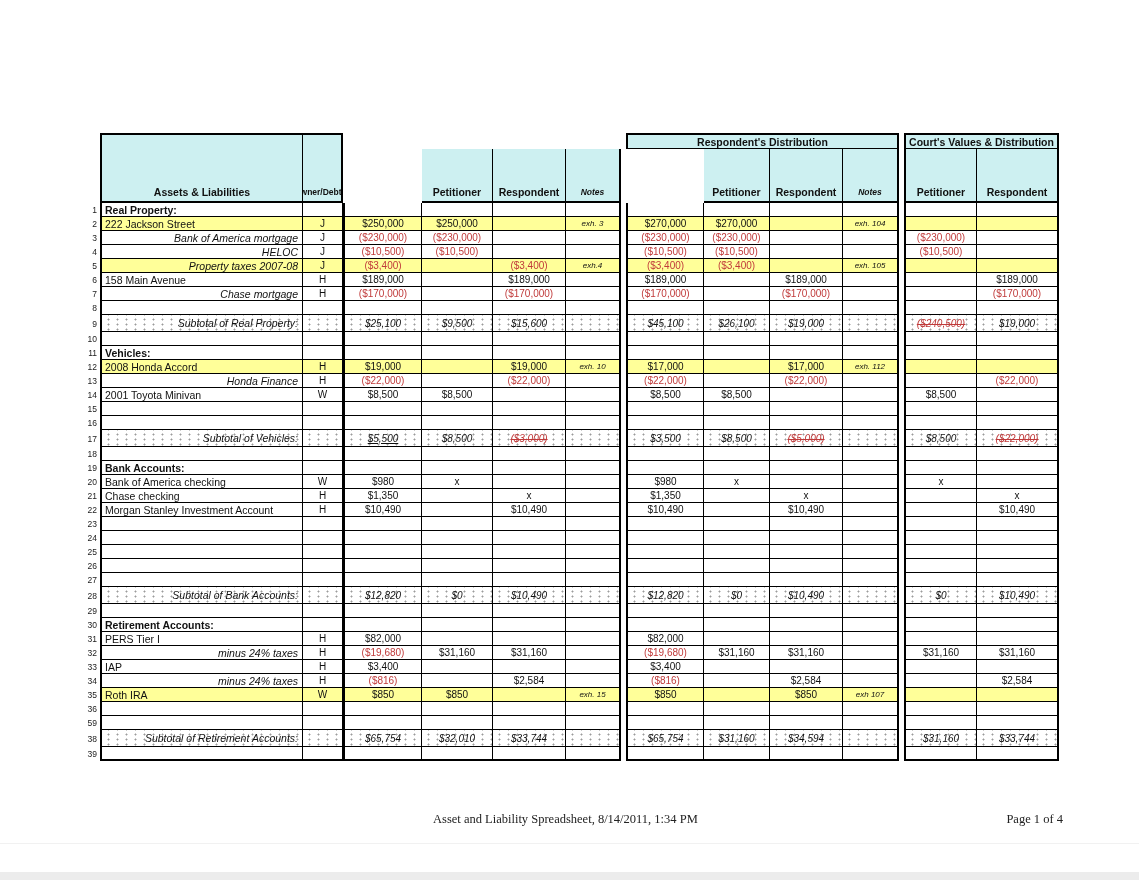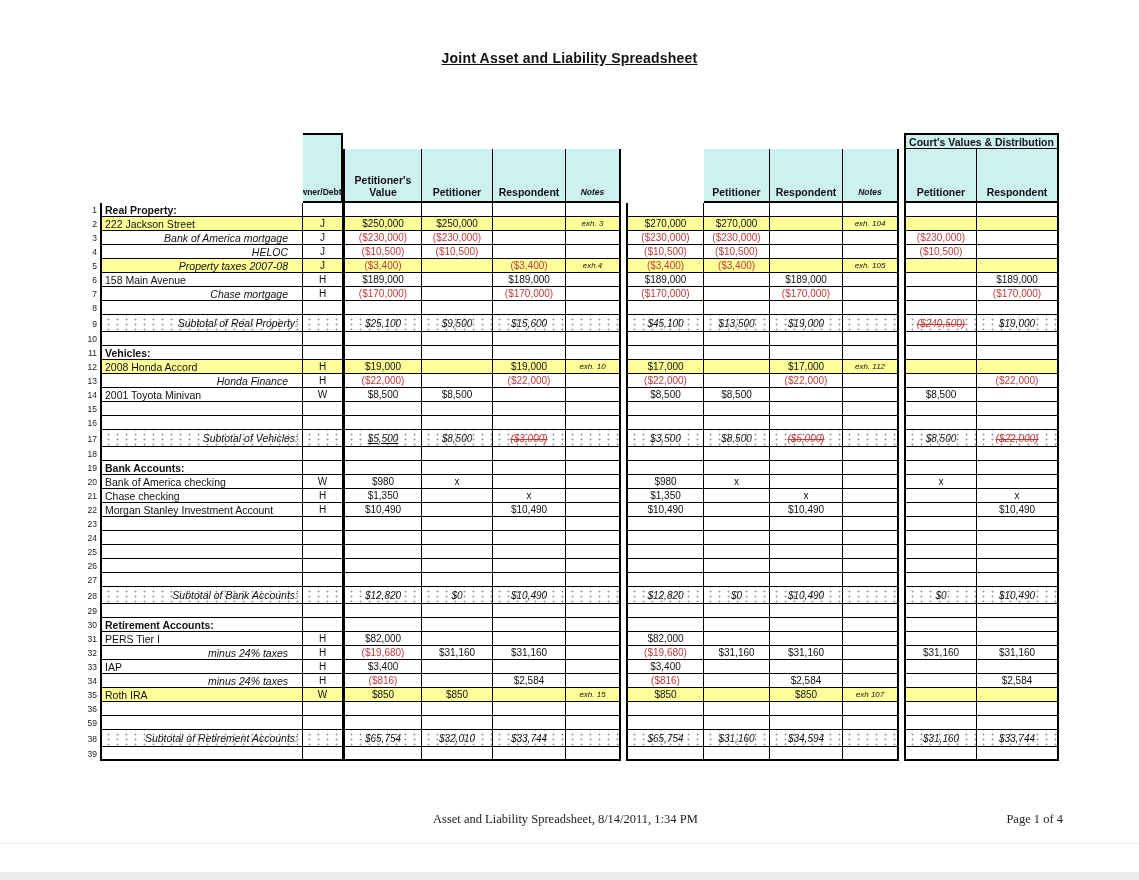--- a/index.html
+++ b/index.html
@@ -27,21 +27,21 @@
   .ghdr { background:var(--header-bg,#cdf0f1); align-items:center; justify-content:center;
           text-align:center; font-weight:bold; font-size:10.5px; }
   .hdr.small { font-size:8.5px; }
   .hdr.noteh { font-size:8.5px; font-style:italic; }
   .b-l2 { border-left:2px solid #000; }
   .b-r2 { border-right:2px solid #000; }
   .b-t2 { border-top:2px solid #000; }
   .b-b2 { border-bottom:2px solid #000; }
   .lbl   { padding-left:3px; font-size:10.5px; }
   .sec   { font-weight:bold; }
-  .ind   { justify-content:flex-end; padding-right:14px; font-style:italic; }
+  .ind   { justify-content:flex-end; padding-right:4px; font-style:italic; }
   .own   { justify-content:center; }
   .val   { justify-content:center; }
   .note  { justify-content:center; font-style:italic; font-size:8px; }
   .hl    { background:var(--highlight,#ffff99); }
   .neg   { color:var(--negative,#c03a3a); }
   .sub   { font-style:italic; background-color:#fff;
            background-image:radial-gradient(circle, #9a9a9a 0.9px, transparent 1.1px);
            background-size:9px 5px; background-position:2px 2px; }
   .sub.lbl { justify-content:flex-end; padding-right:4px; }
   .strike { text-decoration:line-through; }
@@ -51,31 +51,31 @@
   .footer-right { position:absolute; top:812px; right:76px; font-family:"Liberation Serif", serif;
                   font-size:12.5px; color:#222; }
   .scan-line    { position:absolute; left:0; top:843px; width:1139px; height:1px; background:#f1f1f1; }
   .scan-bar     { position:absolute; left:0; top:872px; width:1139px; height:8px; background:#ececec; }
 </style>
 </head>
 <body>
 
 <div class="page">
   <div class="title-block">
-    <div class="doc-title">Joint Asset and Liability Spreadsheet</div>
   </div>
 
   <div class="sheet" id="sheet" style="grid-template-columns: 13px 203px 40px 79px 71px 73px 55px 5px 78px 66px 73px 56px 5px 73px 82px; grid-template-rows: 16px 54px 14px 14px 14px 14px 14px 14px 14px 14px 17px 14px 14px 14px 14px 14px 14px 14px 17px 14px 14px 14px 14px 14px 14px 14px 14px 14px 14px 17px 14px 14px 14px 14px 14px 14px 14px 14px 14px 17px 14px;">
       <div class="rnum" style="grid-area: 1 / 1 / 3 / 2;"></div>
+      <div class="cell hdr b-l2 b-t2 b-b2" style="grid-area: 1 / 2 / 3 / 3;">Assets &amp; Liabilities</div>
       <div class="cell hdr small b-t2 b-b2 b-r2" style="grid-area: 1 / 3 / 3 / 4;">Owner/Debtor</div>
-      <div class="cell hdr b-l2 b-b2" style="grid-area: 2 / 4;">Petitioner's Value</div>
       <div class="cell hdr b-b2" style="grid-area: 2 / 5;">Petitioner</div>
       <div class="cell hdr b-b2" style="grid-area: 2 / 6;">Respondent</div>
       <div class="cell hdr noteh b-b2 b-r2" style="grid-area: 2 / 7;">Notes</div>
       <div class="gap" style="grid-area: 1 / 8 / 3 / 9;"></div>
+      <div class="cell ghdr b-t2 b-l2 b-r2" style="grid-area: 1 / 9 / 2 / 13;">Respondent's Distribution</div>
       <div class="cell hdr b-b2" style="grid-area: 2 / 10;">Petitioner</div>
       <div class="cell hdr b-b2" style="grid-area: 2 / 11;">Respondent</div>
       <div class="cell hdr noteh b-b2 b-r2" style="grid-area: 2 / 12;">Notes</div>
       <div class="gap" style="grid-area: 1 / 13 / 3 / 14;"></div>
       <div class="cell ghdr b-t2 b-l2 b-r2" style="grid-area: 1 / 14 / 2 / 16;">Court's Values &amp; Distribution</div>
       <div class="cell hdr b-l2 b-b2" style="grid-area: 2 / 14;">Petitioner</div>
       <div class="cell hdr b-b2 b-r2" style="grid-area: 2 / 15;">Respondent</div>
       <div class="rnum" style="grid-area: 3 / 1;">1</div>
       <div class="cell lbl b-l2 sec" style="grid-area: 3 / 2;">Real Property:</div>
       <div class="cell own" style="grid-area: 3 / 3;"></div>
@@ -196,21 +196,21 @@
       <div class="cell note b-r2" style="grid-area: 10 / 12;"></div>
       <div class="gap" style="grid-area: 10 / 8;"></div>
       <div class="gap" style="grid-area: 10 / 13;"></div>
       <div class="rnum" style="grid-area: 11 / 1;">9</div>
       <div class="cell lbl b-l2 sub" style="grid-area: 11 / 2;">Subtotal of Real Property:</div>
       <div class="cell own sub" style="grid-area: 11 / 3;"></div>
       <div class="cell val sub b-l2" style="grid-area: 11 / 4;">$25,100</div>
       <div class="cell val sub" style="grid-area: 11 / 5;">$9,500</div>
       <div class="cell val sub" style="grid-area: 11 / 6;">$15,600</div>
       <div class="cell val sub b-l2" style="grid-area: 11 / 9;">$45,100</div>
-      <div class="cell val sub" style="grid-area: 11 / 10;">$13,500</div>
+      <div class="cell val sub" style="grid-area: 11 / 10;">$26,100</div>
       <div class="cell val sub" style="grid-area: 11 / 11;">$19,000</div>
       <div class="cell val sub b-l2 neg strike" style="grid-area: 11 / 14;">($240,500)</div>
       <div class="cell val sub b-r2" style="grid-area: 11 / 15;">$19,000</div>
       <div class="cell note b-r2 sub" style="grid-area: 11 / 7;"></div>
       <div class="cell note b-r2 sub" style="grid-area: 11 / 12;"></div>
       <div class="gap" style="grid-area: 11 / 8;"></div>
       <div class="gap" style="grid-area: 11 / 13;"></div>
       <div class="rnum" style="grid-area: 12 / 1;">10</div>
       <div class="cell lbl b-l2" style="grid-area: 12 / 2;"></div>
       <div class="cell own" style="grid-area: 12 / 3;"></div>

